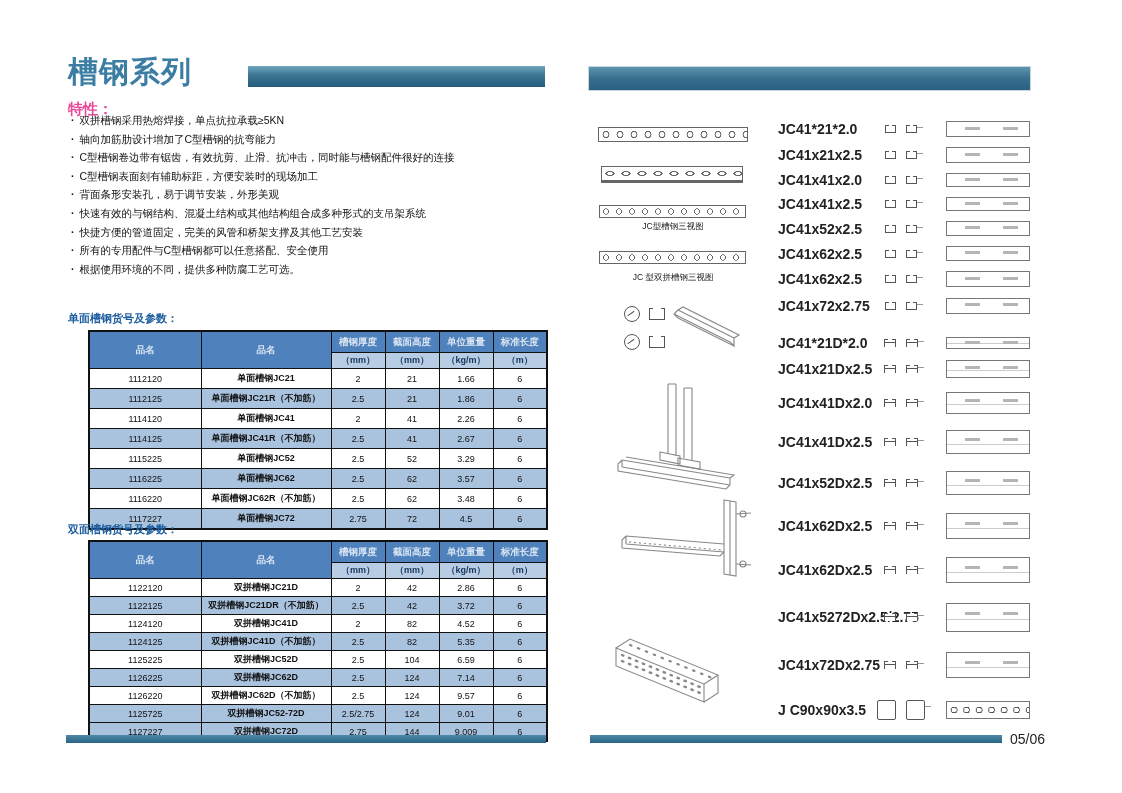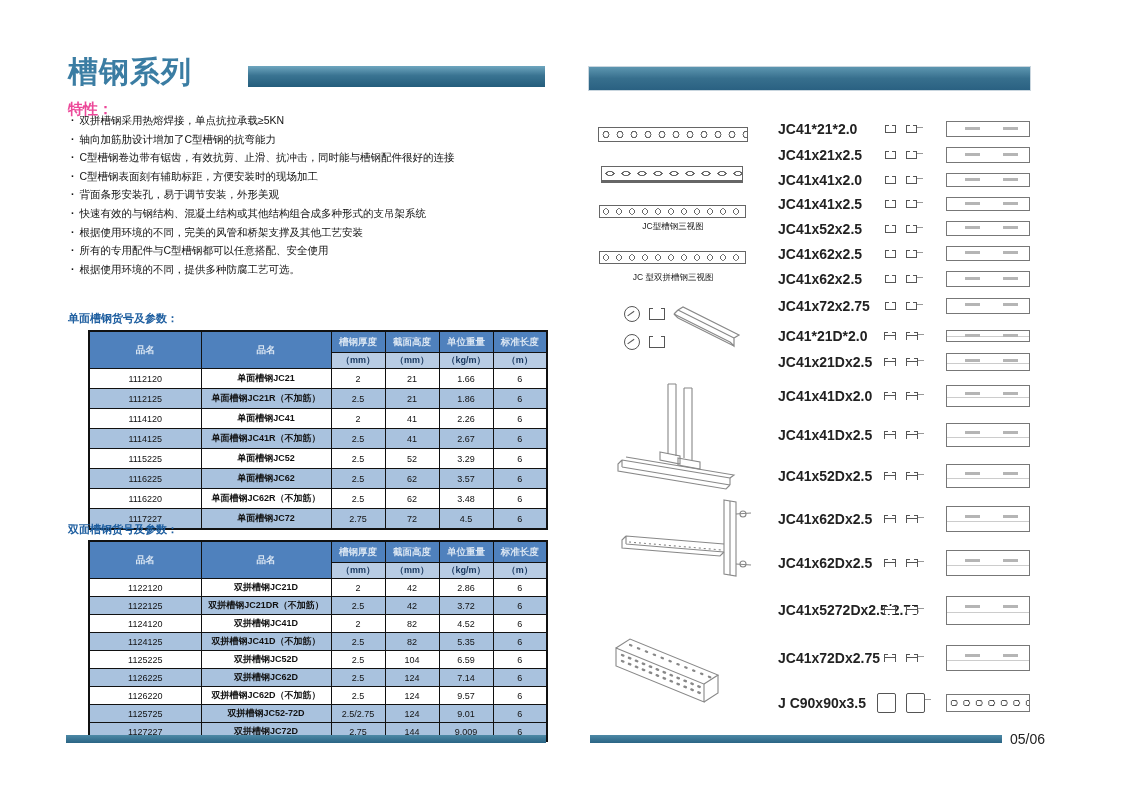--- a/index.html
+++ b/index.html
@@ -75,21 +75,21 @@
   .iso-tube{left:604px;top:620px;}
 
   
   .products{position:absolute;left:778px;top:116px;width:252px;display:flex;flex-direction:column;}
   .prow{display:flex;align-items:center;}
   .prow:nth-child(1),.prow:nth-child(2){height:26px}
   .prow:nth-child(3),.prow:nth-child(4){height:24px}
   .prow:nth-child(5),.prow:nth-child(6){height:25px}
   .prow:nth-child(7){height:26px}
   .prow:nth-child(8){height:28px}
-  .prow:nth-child(9){height:22px;margin-top:5px}
+  .prow:nth-child(9){height:22px;margin-top:12px}
   .prow:nth-child(10){height:30px}
   .prow:nth-child(11){height:38px}
   .prow:nth-child(12){height:40px}
   .prow:nth-child(13){height:42px}
   .prow:nth-child(14){height:44px}
   .prow:nth-child(15){height:44px}
   .prow:nth-child(16){height:50px}
   .prow:nth-child(17){height:46px}
   .prow:nth-child(18){height:44px}
   .pcode{width:92px;font-size:14px;color:#222;flex:none;font-weight:bold;}
@@ -129,21 +129,21 @@
   <div class="title-bar"></div>
 
   <div class="features-heading">特性：</div>
   <ul class="features">
       <li>双拼槽钢采用热熔焊接，单点抗拉承载≥5KN</li>
       <li>轴向加筋肋设计增加了C型槽钢的抗弯能力</li>
       <li>C型槽钢卷边带有锯齿，有效抗剪、止滑、抗冲击，同时能与槽钢配件很好的连接</li>
       <li>C型槽钢表面刻有辅助标距，方便安装时的现场加工</li>
       <li>背面条形安装孔，易于调节安装，外形美观</li>
       <li>快速有效的与钢结构、混凝土结构或其他结构组合成多种形式的支吊架系统</li>
-      <li>根据使用环境的不同，完美的风管和桥架支撑及其他工艺安装</li>
+      <li>快捷方便的管道固定，完美的风管和桥架支撑及其他工艺安装</li>
       <li>所有的专用配件与C型槽钢都可以任意搭配、安全使用</li>
       <li>根据使用环境的不同，提供多种防腐工艺可选。</li>
     </ul>
 
   <h3 class="sec-heading h-t1">单面槽钢货号及参数：</h3>
   <table class="t t1">
     <colgroup>
         <col style="width:112px">
         <col style="width:130px">
         <col style="width:54px">

